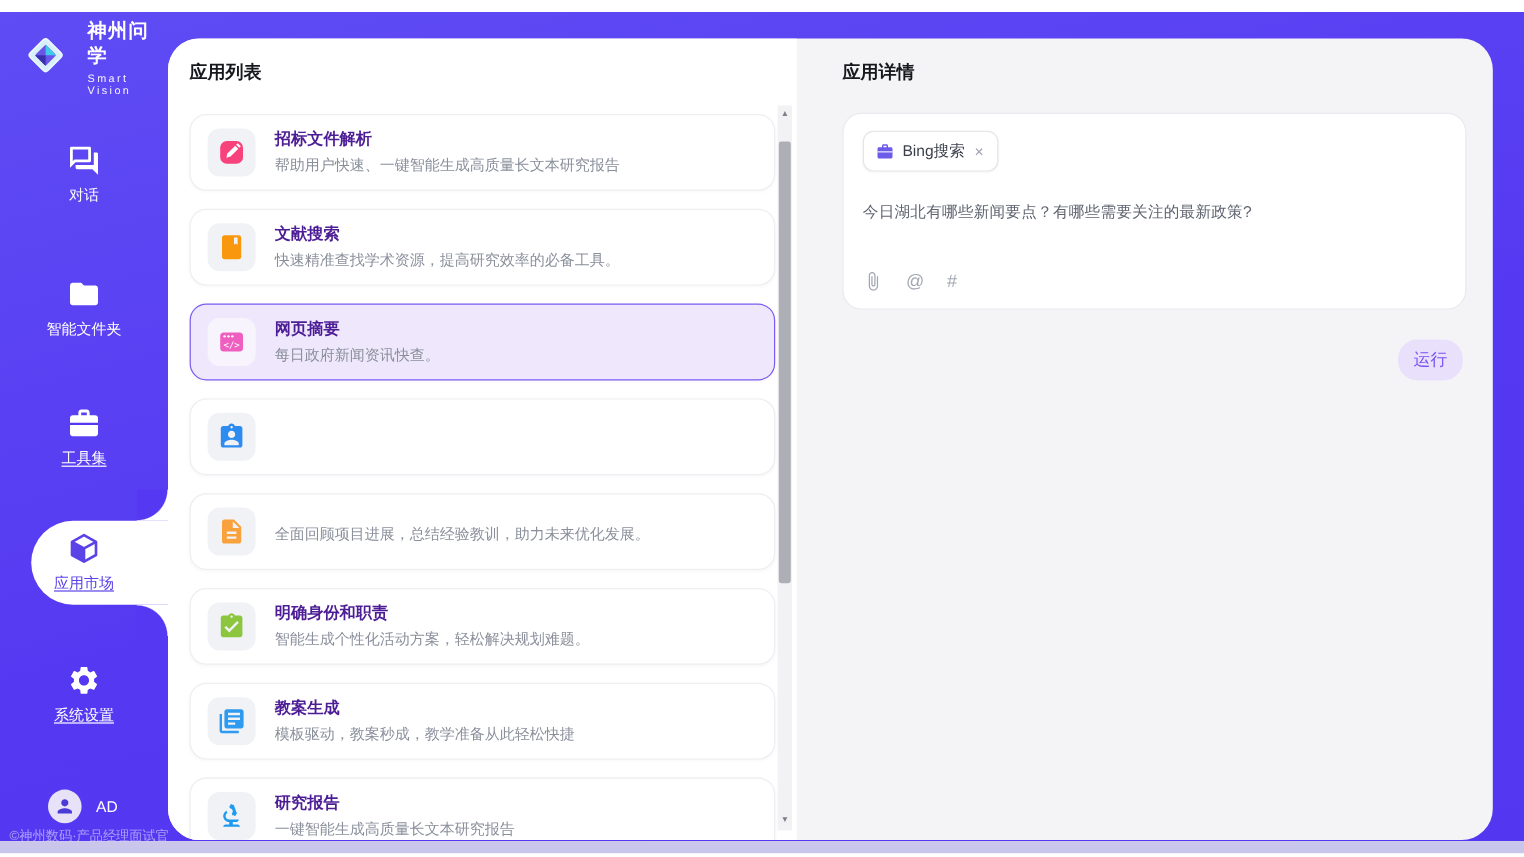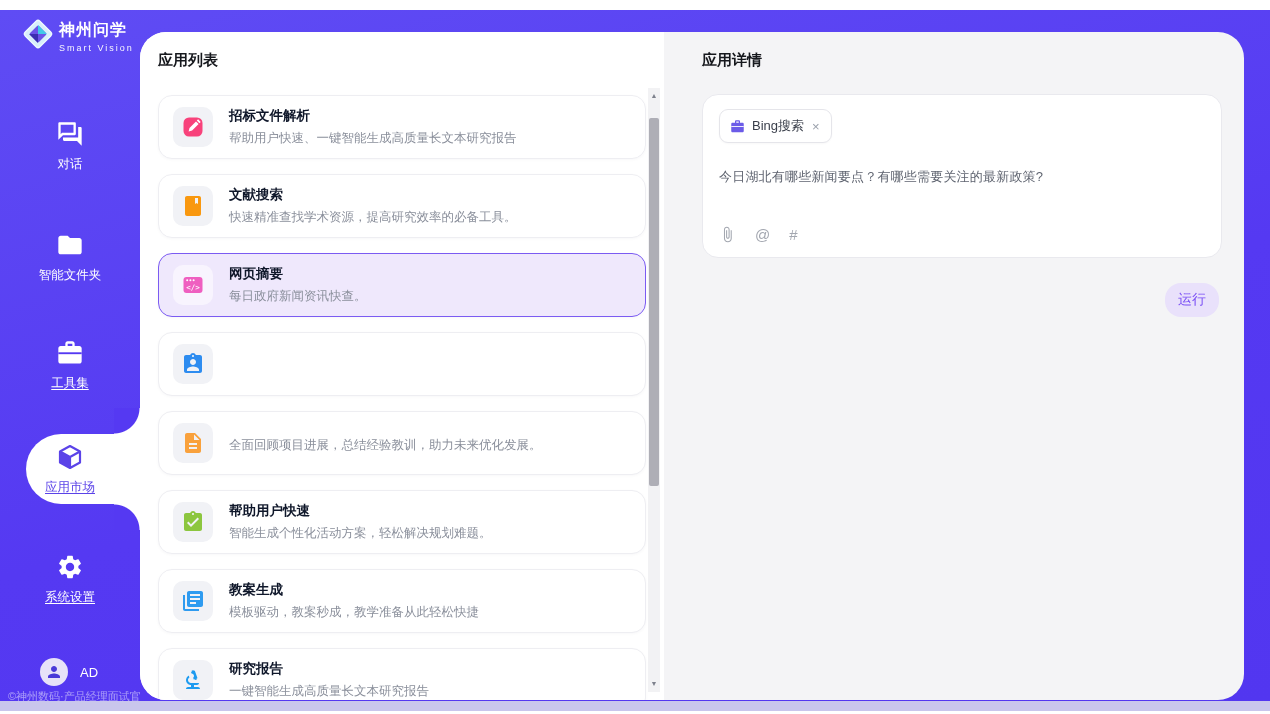--- a/index.html
+++ b/index.html
@@ -4,21 +4,21 @@
 <style>
   * { margin:0; padding:0; box-sizing:border-box; }
   html,body { width:1270px; height:714px; background:#ffffff; overflow:hidden;
     font-family:"Liberation Sans","DejaVu Sans",sans-serif; }
   .frame { position:absolute; left:0; top:10px; width:1270px; height:691px;
     background:linear-gradient(165deg,#5f4cf4 0%, #5539f2 55%, #5236f0 100%); }
   .bottom-strip { position:absolute; left:0; top:701px; width:1270px; height:10px; background:#c9c6ec; }
 
   
   .sidebar { position:absolute; left:0; top:0; width:140px; height:691px; color:#fff; }
-  .logo { position:absolute; left:20px; top:6px; display:flex; align-items:center; gap:3px; }
+  .logo { position:absolute; left:20px; top:6px; display:flex; align-items:center; gap:17px; }
   .logo-name { font-size:16px; font-weight:700; letter-spacing:1px; }
   .logo-sub { font-size:9px; letter-spacing:2px; margin-top:2px; opacity:.95; }
   .nav-item { position:absolute; left:0; width:140px; text-align:center; cursor:pointer; }
   .nav-item .nv-ic { display:block; margin:0 auto 6px auto; width:28px; height:28px; }
   .nav-label { font-size:12.5px; color:#fff; }
   .nav-label.u { text-decoration:underline; text-underline-offset:2px; }
   .bulge { position:absolute; left:26px; top:424px; width:114px; height:70px; background:#fff;
     border-radius:35px 0 0 35px; }
   .fillet-top { position:absolute; left:114px; top:398px; width:26px; height:26px;
     background:radial-gradient(circle 26px at 0 0, #5539f2 0 25px, #fff 26px); }
@@ -39,21 +39,21 @@
   .list-head { padding:19px 0 0 18px; }
   .cards { position:absolute; left:18px; top:63px; width:488px; }
   .card { display:flex; align-items:center; gap:16px; height:64px; padding-left:14px; margin-bottom:15px;
     background:#fff; border:1px solid #eeeef2; border-radius:14px; cursor:pointer;
     box-shadow:0 1px 3px rgba(30,30,60,.03); }
   .card.selected { background:#efe8fc; border:1px solid #7b5bf2; }
   .tile { width:40px; height:40px; border-radius:10px; background:#f1f2f6; flex:none;
     display:flex; align-items:center; justify-content:center; }
   .card.selected .tile { background:#f8f4fe; }
   .glyph { display:flex; } .glyph svg { width:24px; height:24px; }
-  .card-title { font-size:13.5px; font-weight:700; color:#0f172a; }
+  .card-title { font-size:13.5px; font-weight:700; color:#4c1d95; }
   .card-desc { font-size:12.5px; color:#8a8f9b; margin-top:5px; white-space:nowrap; }
 
   
   .sbar { position:absolute; left:508px; top:56px; width:12px; height:604px; background:#f2f2f4; }
   .sbar .arrow { position:absolute; left:0; width:12px; height:12px; color:#7d818c; font-size:7px;
     line-height:12px; text-align:center; cursor:pointer; }
   .sbar .arrow.up { top:2px; } .sbar .arrow.down { bottom:2px; }
   .sthumb { position:absolute; left:1px; top:30px; width:10px; height:368px; background:#aeaeb6;
     border-radius:2px; cursor:pointer; }
 
@@ -237,21 +237,21 @@
 
         <div class="card">
           <span class="tile">
               <span class="glyph" style="color: rgb(140, 198, 63);">
             <svg viewBox="0 0 24 24">
                   <path fill="currentColor" d="M19 3h-4.18C14.4 1.84 13.3 1 12 1c-1.3 0-2.4.84-2.82 2H5c-1.1 0-2 .9-2 2v14c0 1.1.9 2 2 2h14c1.1 0 2-.9 2-2V5c0-1.1-.9-2-2-2zm-7 0c.55 0 1 .45 1 1s-.45 1-1 1-1-.45-1-1 .45-1 1-1zm-2 14l-4-4 1.41-1.41L10 14.17l6.59-6.59L18 9l-8 8z"></path>
                 </svg>
           </span>
             </span>
           <span>
-            <div class="card-title">帮助用户快速</div>
+            <div class="card-title">明确身份和职责</div>
             <div class="card-desc">智能生成个性化活动方案，轻松解决规划难题。</div>
           </span>
         </div>
 
         <div class="card">
           <span class="tile">
               <span class="glyph" style="color: rgb(46, 155, 240);">
             <svg viewBox="0 0 24 24">
                   <path fill="currentColor" d="M4 6H2v14c0 1.1.9 2 2 2h14v-2H4V6zm16-4H8c-1.1 0-2 .9-2 2v12c0 1.1.9 2 2 2h12c1.1 0 2-.9 2-2V4c0-1.1-.9-2-2-2zm-1 9H9V9h10v2zm-4 4H9v-2h6v2zm4-8H9V5h10v2z"></path>
                 </svg>

